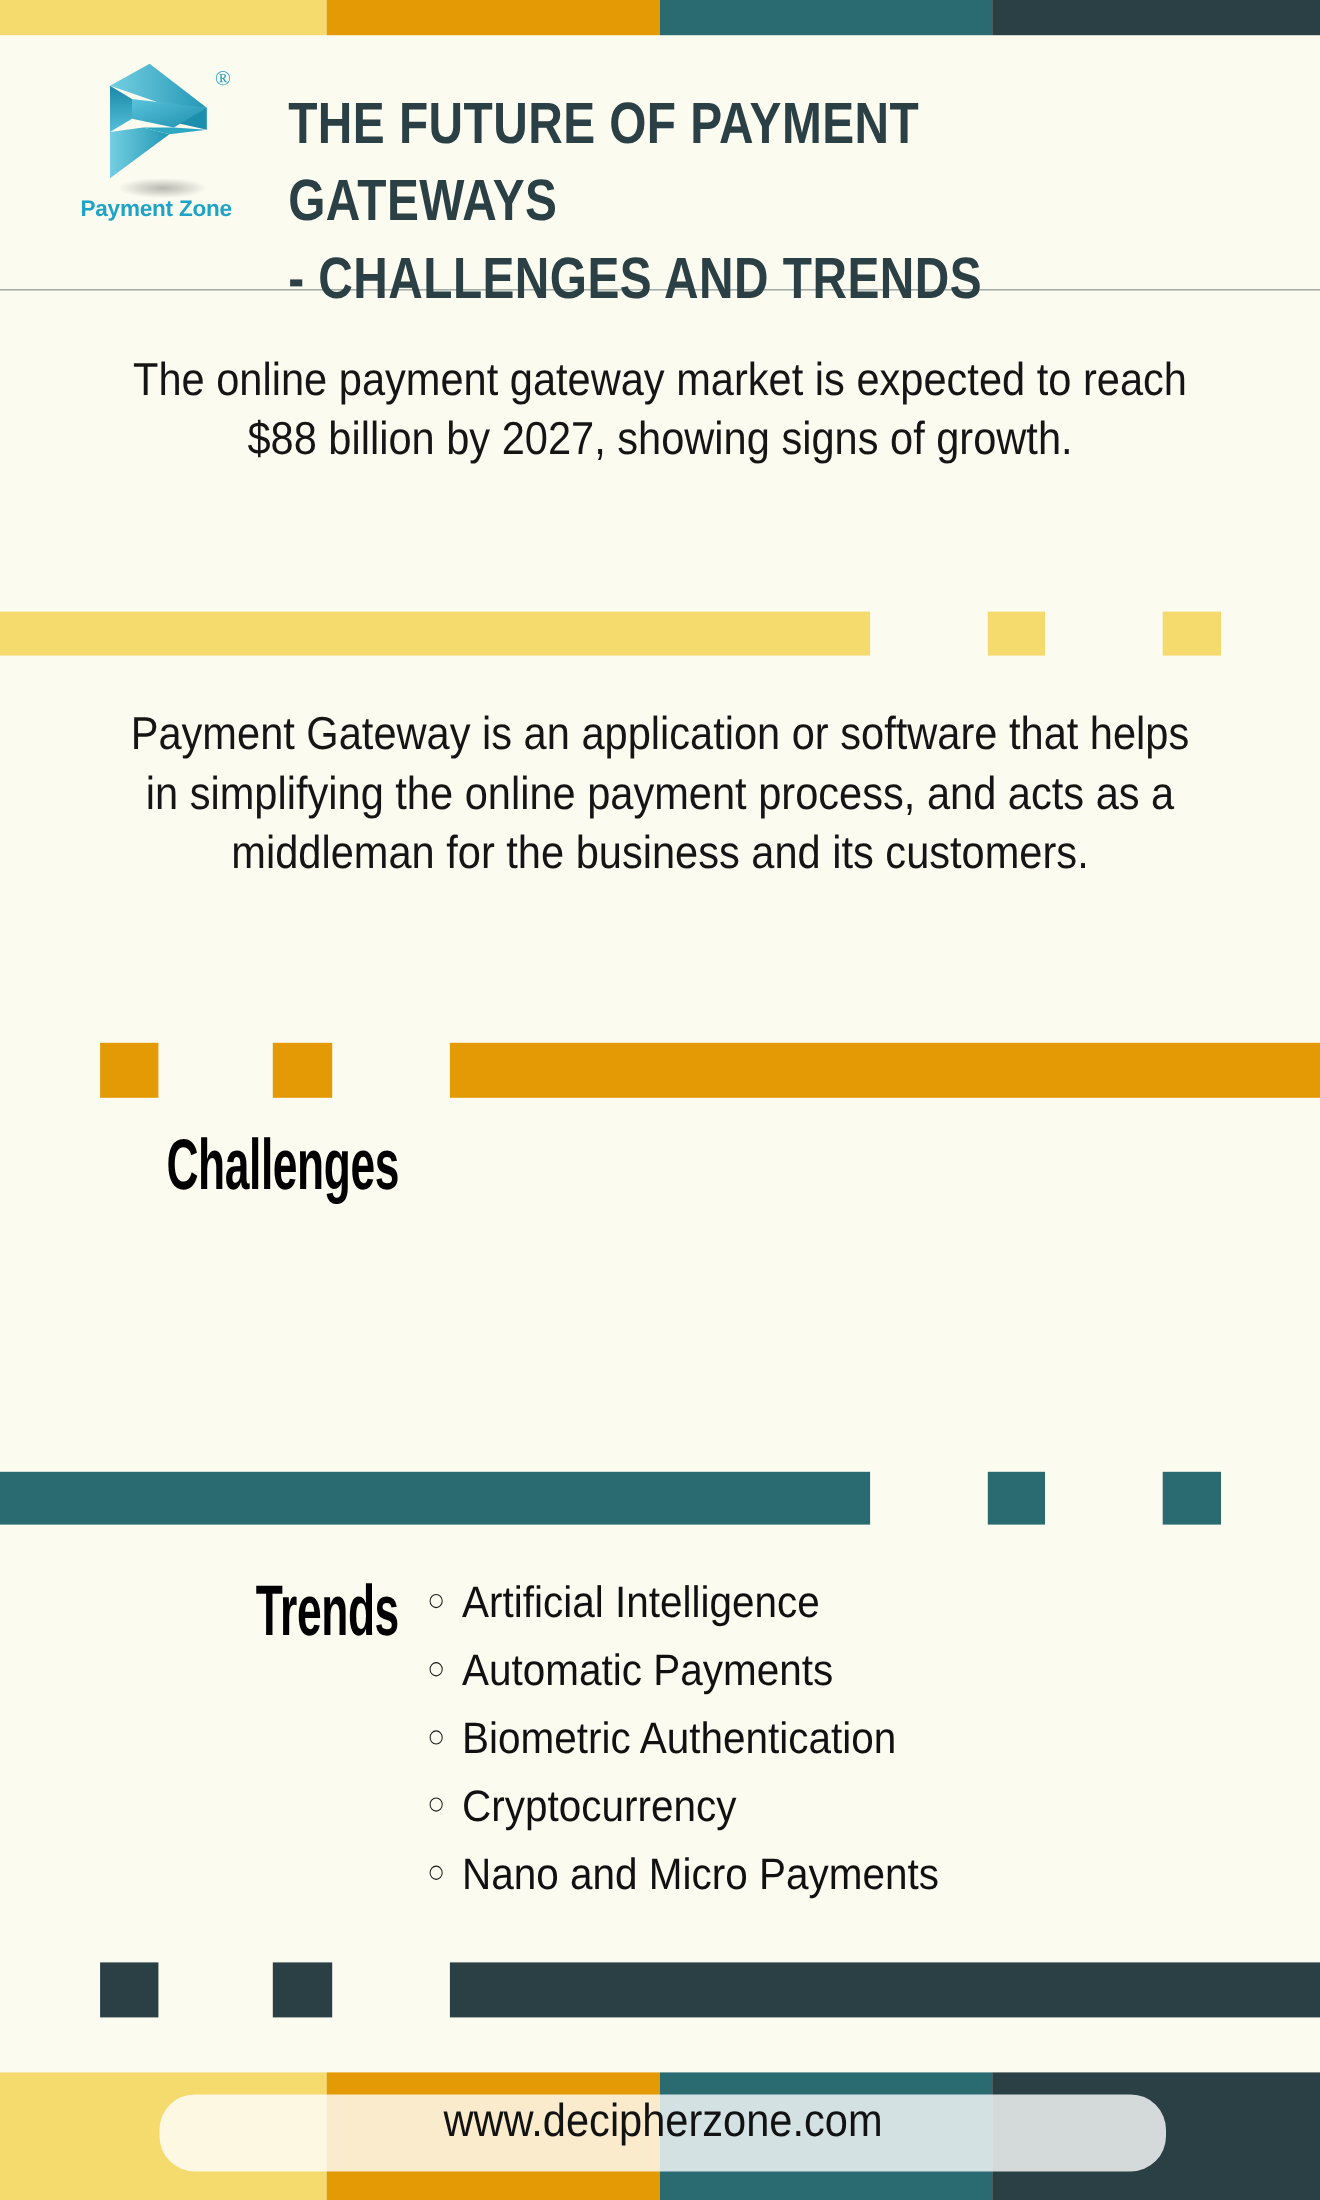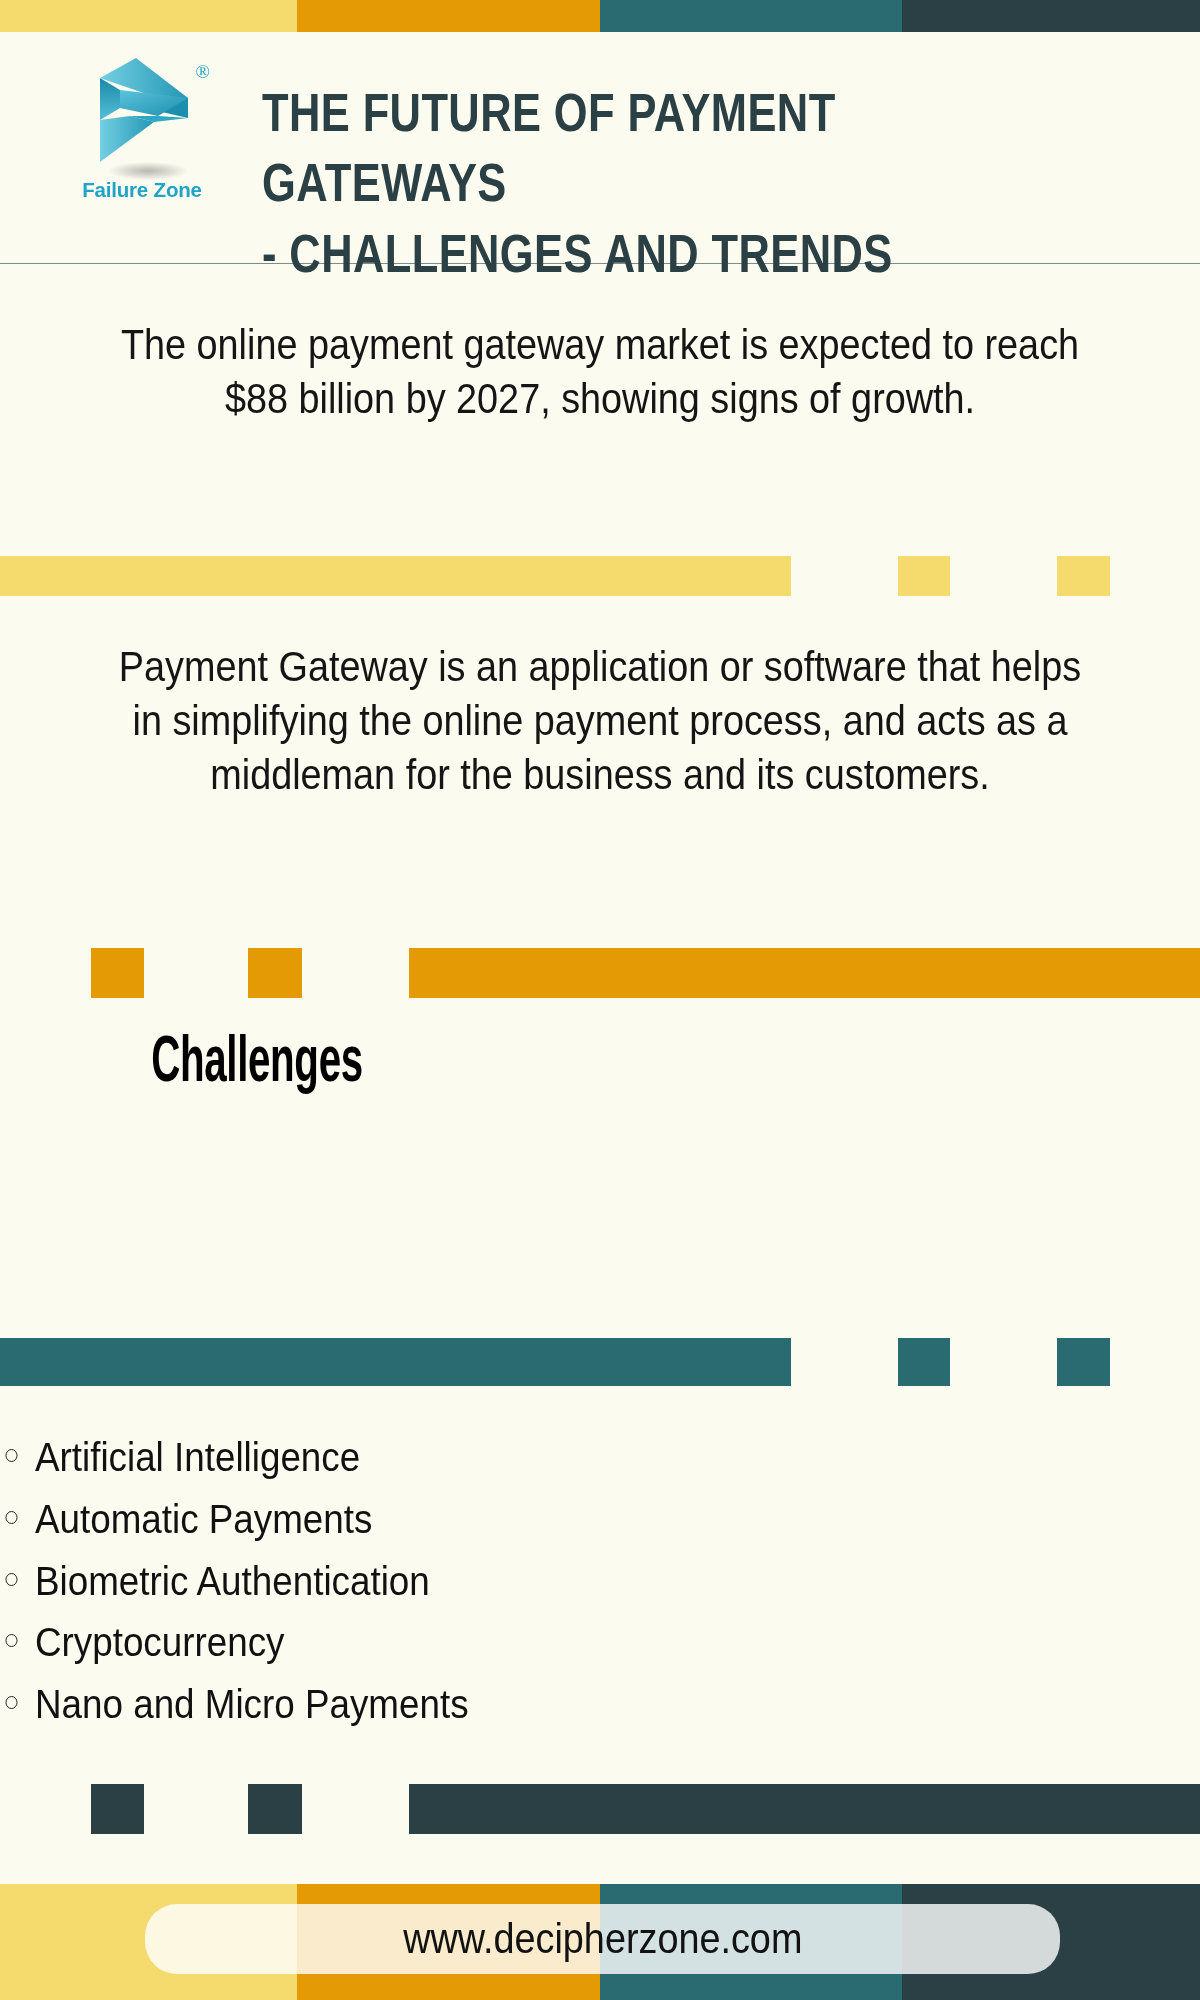--- a/index.html
+++ b/index.html
@@ -88,21 +88,21 @@
 
   
   .footer { position:absolute; left:0; top:1884px; width:1200px; height:116px; display:flex; }
   .footer .seg { height:116px; }
   .footer .f0 { width:297px; background:#F5DA6E; }
   .footer .f1 { width:303px; background:#E39A05; }
   .footer .f2 { width:302px; background:#2A6B72; }
   .footer .f3 { width:298px; background:#2B4044; }
   .pill { position:absolute; left:145px; top:1904px; width:915px; height:70px;
           background:rgba(255,255,255,.80); border-radius:32px;
-          display:flex; align-items:center; justify-content:center; }
+          display:flex; align-items:flex-start; justify-content:center; }
   .pill .url { font-family:"Liberation Sans Narrow","Liberation Sans", sans-serif;
                font-size:42px; color:#121212; transform:scaleX(0.9); }
 </style>
 </head>
 <body>
 
 <div class="page">
 
   <div class="topstrip">
     <div class="seg s0"></div>
@@ -131,21 +131,21 @@
           </linearGradient>
         </defs>
         <polygon points="4,22 4,64 24,52 24,34" fill="url(#g3)"></polygon>
         <polygon points="4,22 40,2 92,42 62,42" fill="url(#g2)"></polygon>
         <polygon points="62,42 92,42 92,62 66,56" fill="#1C8FAE"></polygon>
         <polygon points="24,52 24,34 92,42 62,60" fill="url(#g1)"></polygon>
         <polygon points="4,64 4,106 58,66 34,60" fill="url(#g2)"></polygon>
         <polygon points="34,60 58,66 92,62 62,60" fill="#2EA7C2"></polygon>
       </svg>
       <div class="logo-reg">®</div>
-      <div class="logo-text">Failure Zone</div>
+      <div class="logo-text">Payment Zone</div>
     </div>
 
     <div class="title">
       <div>THE FUTURE OF PAYMENT GATEWAYS</div>
       <div>- CHALLENGES AND TRENDS</div>
     </div>
   </div>
 
   <div class="para para1">The online payment gateway market is expected to reach $88 billion by 2027, showing signs of growth.</div>
 
@@ -169,20 +169,23 @@
     </div>
   </div>
 
   <div class="barrow row-teal">
     <div class="blk b-main"></div>
     <div class="blk b-sq1"></div>
     <div class="blk b-sq2"></div>
   </div>
 
   <div class="section sec-trends">
+    <div class="sec-head">
+      <span>Trends</span>
+    </div>
     <ul class="sec-list">
       <li><span class="bullet"></span><span>Artificial Intelligence</span></li>
       <li><span class="bullet"></span><span>Automatic Payments</span></li>
       <li><span class="bullet"></span><span>Biometric Authentication</span></li>
       <li><span class="bullet"></span><span>Cryptocurrency</span></li>
       <li><span class="bullet"></span><span>Nano and Micro Payments</span></li>
     </ul>
   </div>
 
   <div class="barrow row-dark">

